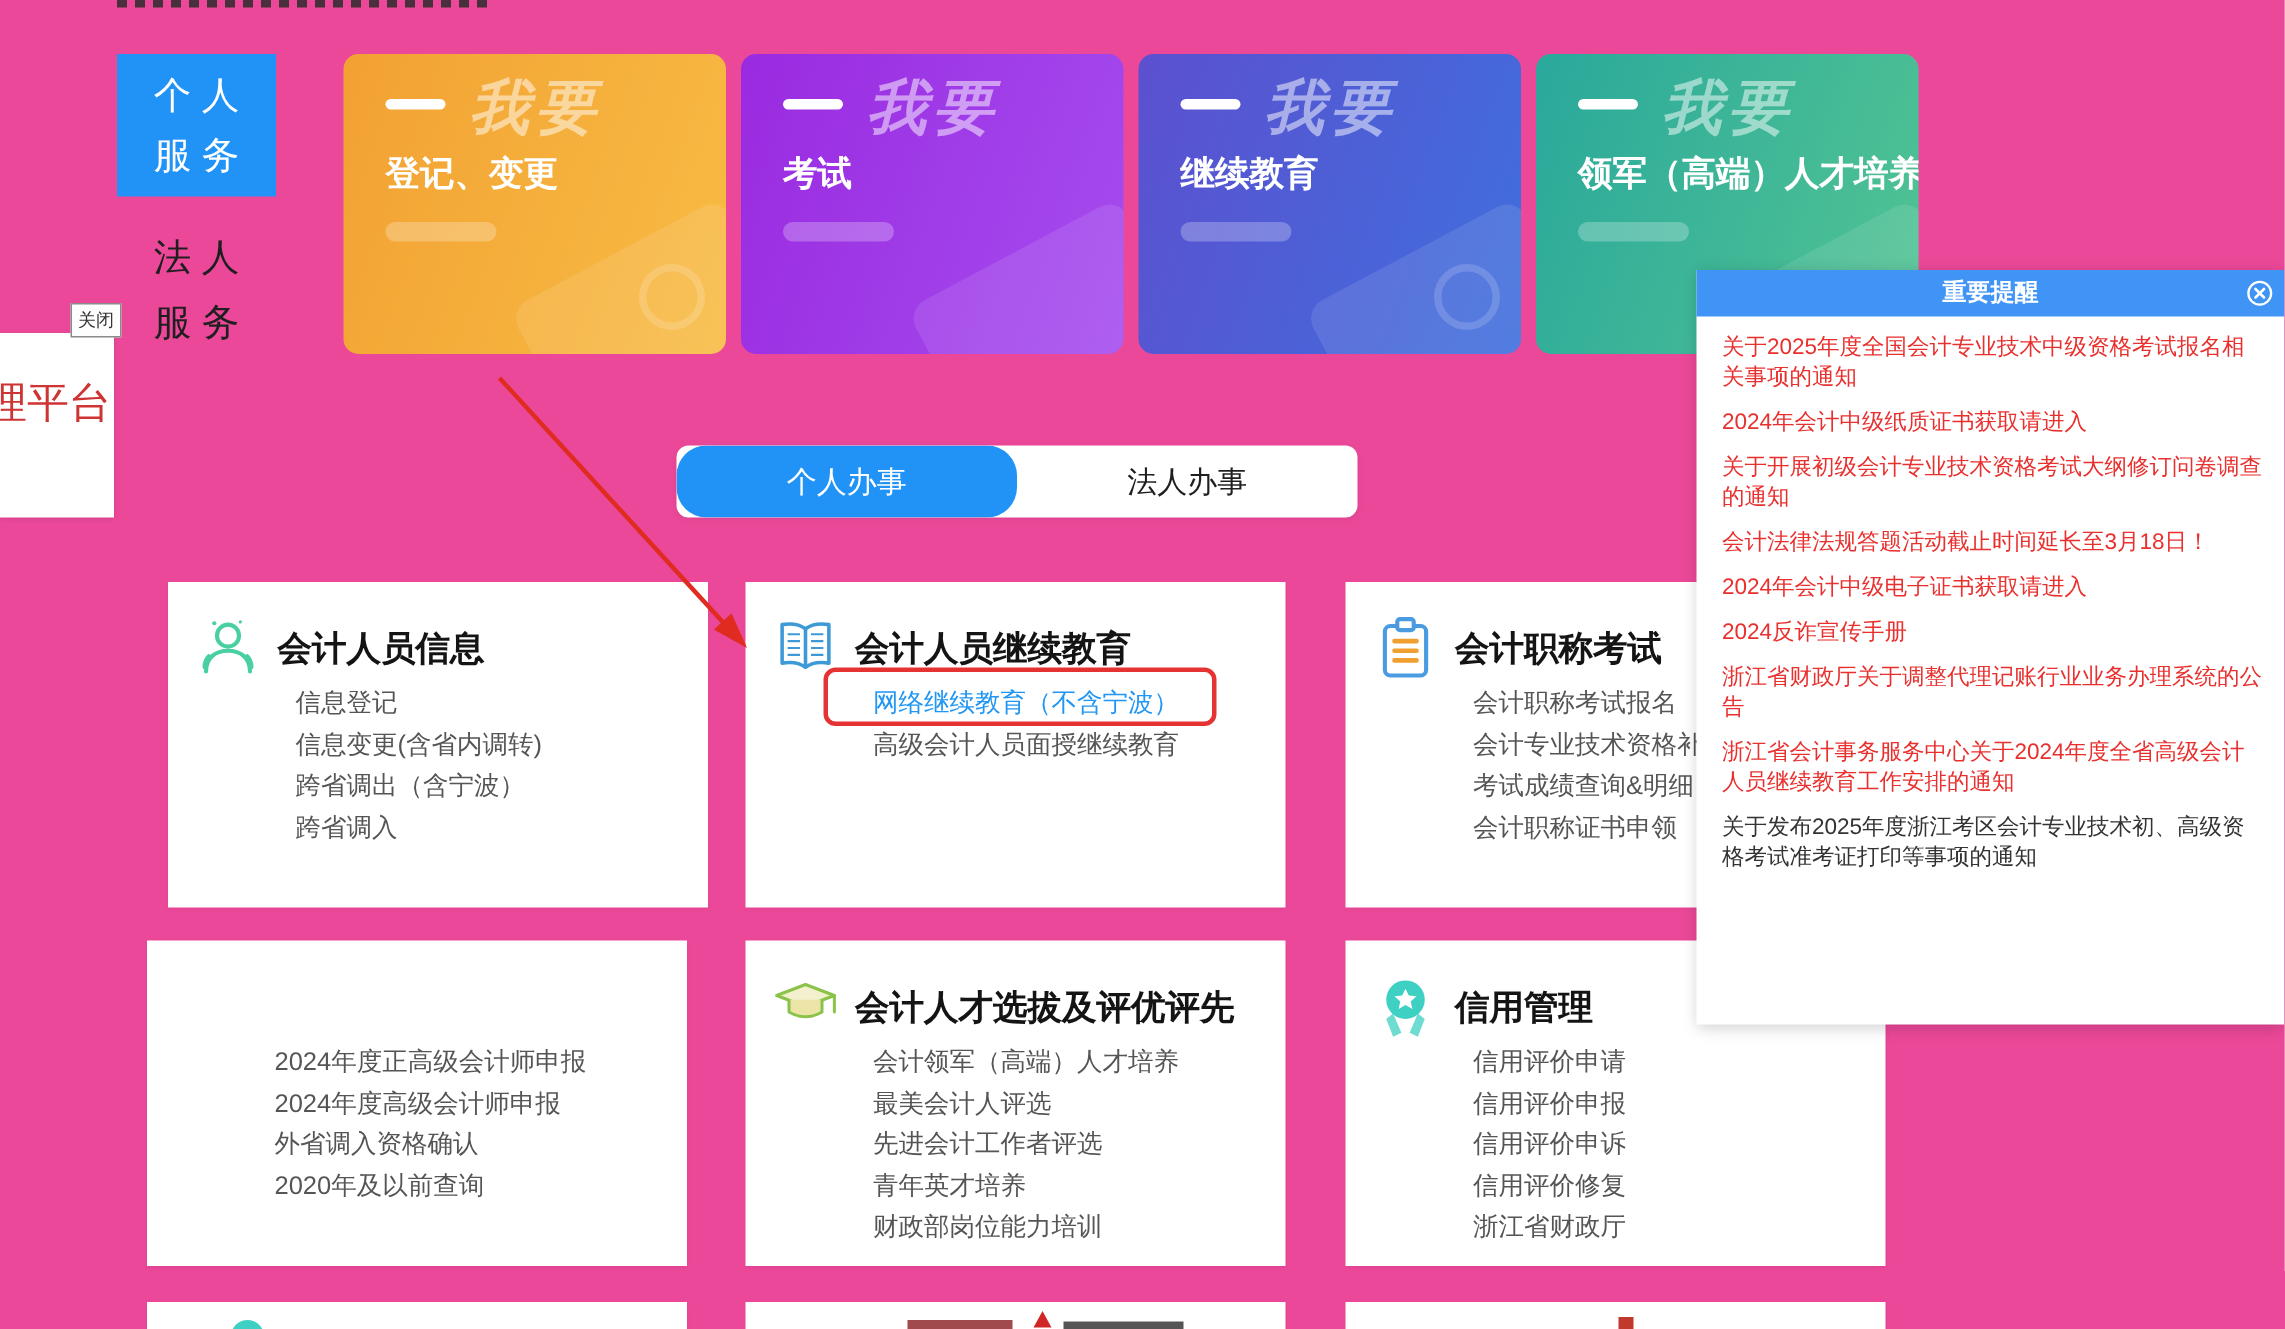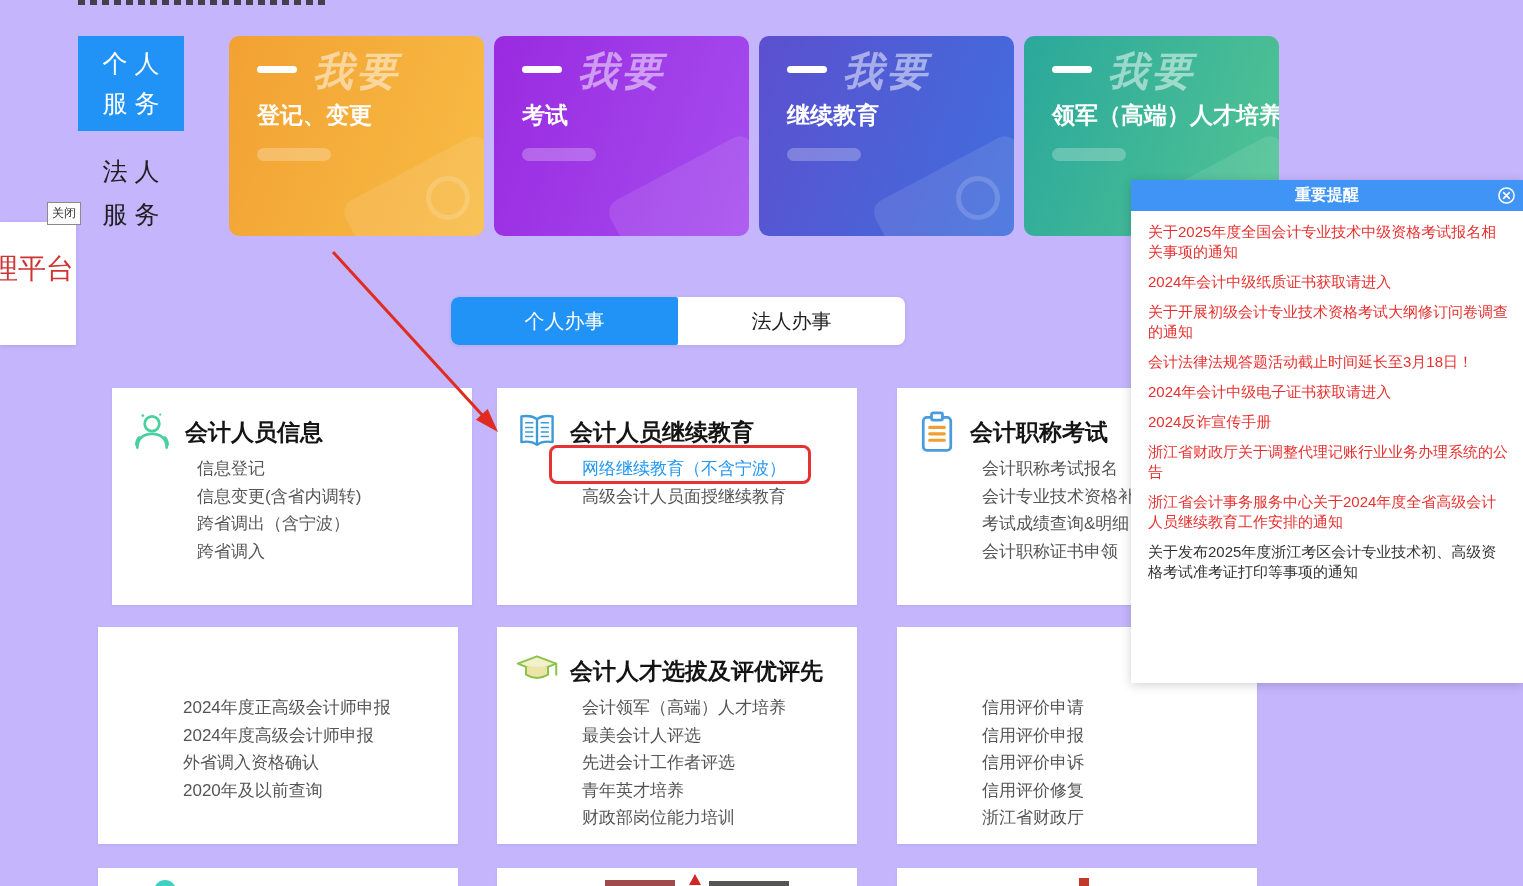--- a/index.html
+++ b/index.html
@@ -1,17 +1,17 @@
 <!DOCTYPE html>
 <html><head>
 <meta charset="utf-8">
 <style>
   * { margin:0; padding:0; box-sizing:border-box; }
   body { background:#e8e8ea; font-family:"Liberation Sans","DejaVu Sans",sans-serif; }
-  .page { position:relative; width:1523px; height:886px; background:#c4b5fd; overflow:hidden; }
+  .page { position:relative; width:1523px; height:886px; background:#ec4899; overflow:hidden; }
 
   
   .top-frag { position:absolute; left:78px; top:0; width:250px; height:5px;
     background:repeating-linear-gradient(90deg,#2b2b2b 0 7px,transparent 7px 12px); opacity:.85; }
 
   
   .svc-btn { position:absolute; left:78px; top:36px; width:106px; height:95px;
     display:flex; flex-direction:column; align-items:center; justify-content:center; gap:7px;
     color:#fff; font-size:25px; cursor:pointer; }
   .legal-btn { position:absolute; left:78px; top:148px; width:106px; height:90px;
@@ -39,21 +39,21 @@
     border-radius:14px; background:rgba(255,255,255,.10); transform:rotate(-28deg); }
   .banner .decor2 { position:absolute; right:14px; bottom:16px; width:44px; height:44px;
     border:5px solid rgba(255,255,255,.16); border-radius:50%; }
   .b0{left:229px;} .b1{left:494px;} .b2{left:759px;} .b3{left:1024px;}
 
   
   .tabbar { position:absolute; left:451px; top:297px; width:454px; height:48px; background:#fff;
     border-radius:8px; box-shadow:0 1px 5px rgba(0,0,0,.08); display:flex; overflow:hidden; z-index:10; }
   .tab { flex:1; display:flex; align-items:center; justify-content:center; font-size:20px;
     color:#1f1f1f; cursor:pointer; }
-  .tab.active { color:#fff; border-radius:2px; }
+  .tab.active { color:#fff; border-radius:20px; }
 
   
   .red-arrow { position:absolute; left:320px; top:240px; z-index:40; pointer-events:none; }
 
   
   .svc-card { position:absolute; width:360px; height:217px; background:#fff;
     box-shadow:0 1px 3px rgba(0,0,0,.06); }
   .svc-head { position:absolute; left:18px; top:22px; display:flex; align-items:center; gap:11px; }
   .svc-icon { width:44px; height:44px; flex:0 0 44px; }
   .svc-icon svg { width:44px; height:44px; display:block; }
@@ -220,20 +220,31 @@
         </div>
         <div class="svc-links">
           <div class="svc-link">会计领军（高端）人才培养</div>
           <div class="svc-link">最美会计人评选</div>
           <div class="svc-link">先进会计工作者评选</div>
           <div class="svc-link">青年英才培养</div>
           <div class="svc-link">财政部岗位能力培训</div>
         </div>
       </div>
       <div class="svc-card" style="left: 897px; top: 627px;">
+        <div class="svc-head">
+          <span class="svc-icon">
+            <svg viewBox="0 0 48 48" fill="none">
+              <polygon points="15,29 21,43 15,46 10,33" fill="#6fdcd2"></polygon>
+              <polygon points="33,29 27,43 33,46 38,33" fill="#6fdcd2"></polygon>
+              <circle cx="24" cy="19" r="14" fill="#3fd0c4"></circle>
+              <path d="M24 11l2.4 5 5.6.6-4.2 3.7 1.2 5.5-5-2.9-5 2.9 1.2-5.5-4.2-3.7 5.6-.6z" fill="#fff"></path>
+            </svg>
+          </span>
+          <span class="svc-title">信用管理</span>
+        </div>
         <div class="svc-links">
           <div class="svc-link">信用评价申请</div>
           <div class="svc-link">信用评价申报</div>
           <div class="svc-link">信用评价申诉</div>
           <div class="svc-link">信用评价修复</div>
           <div class="svc-link">浙江省财政厅</div>
         </div>
       </div>
     </div>
 

